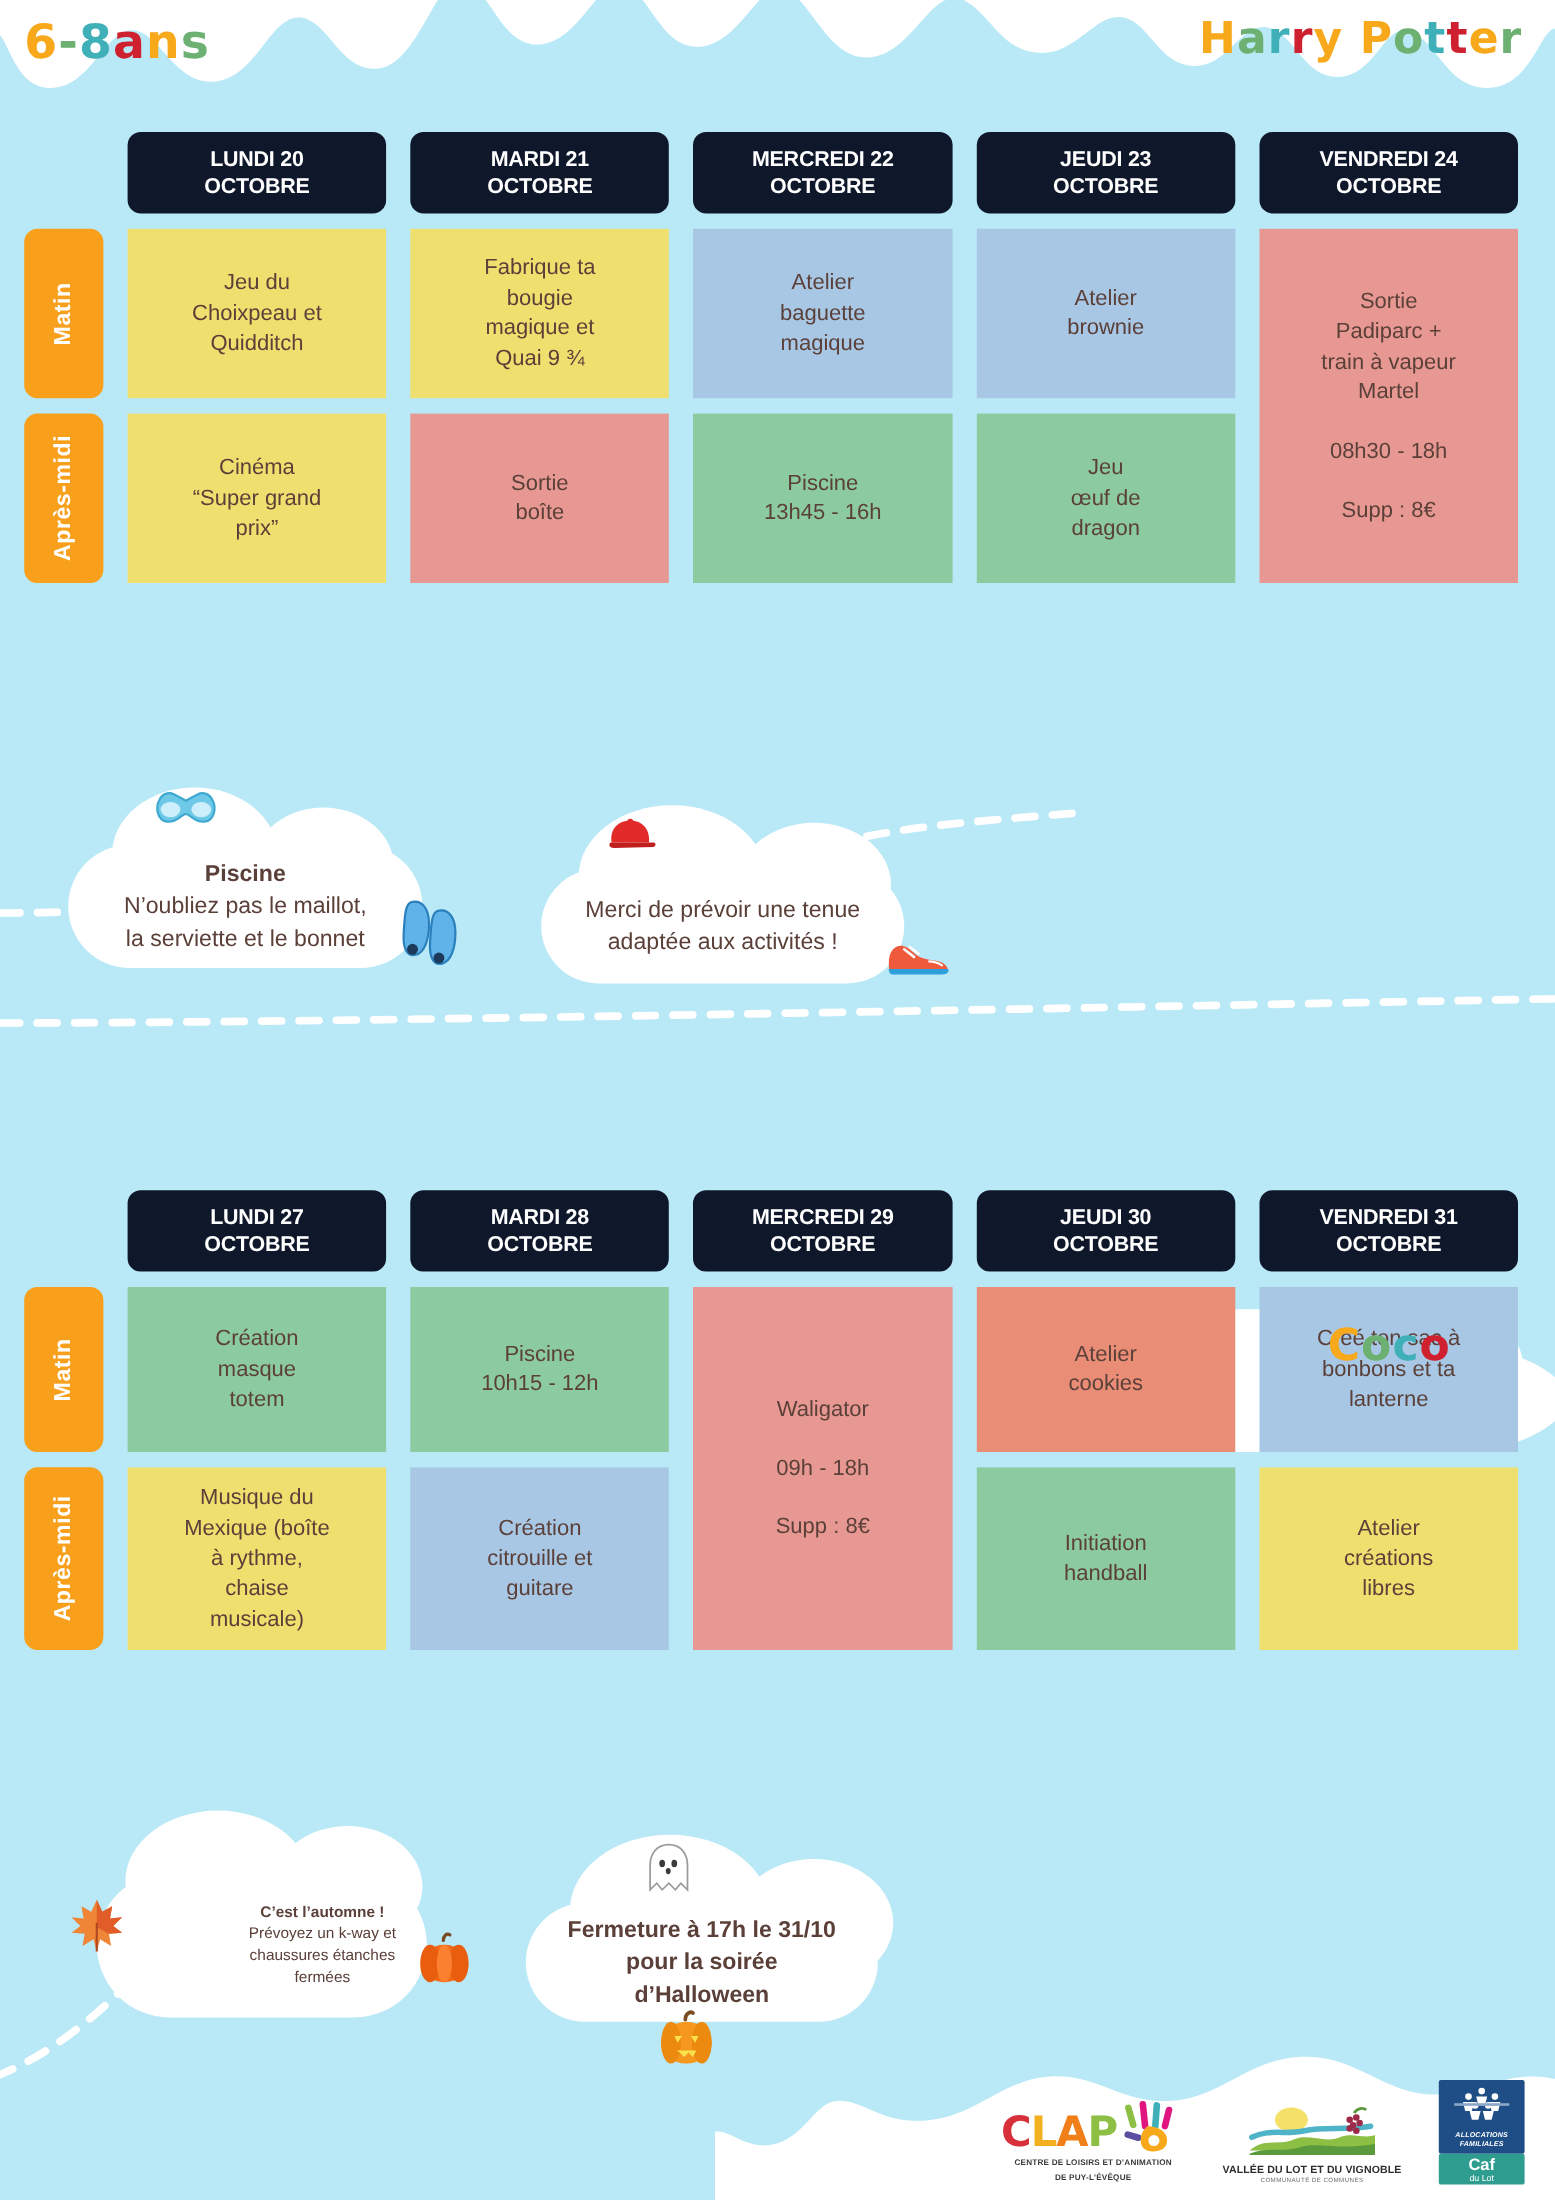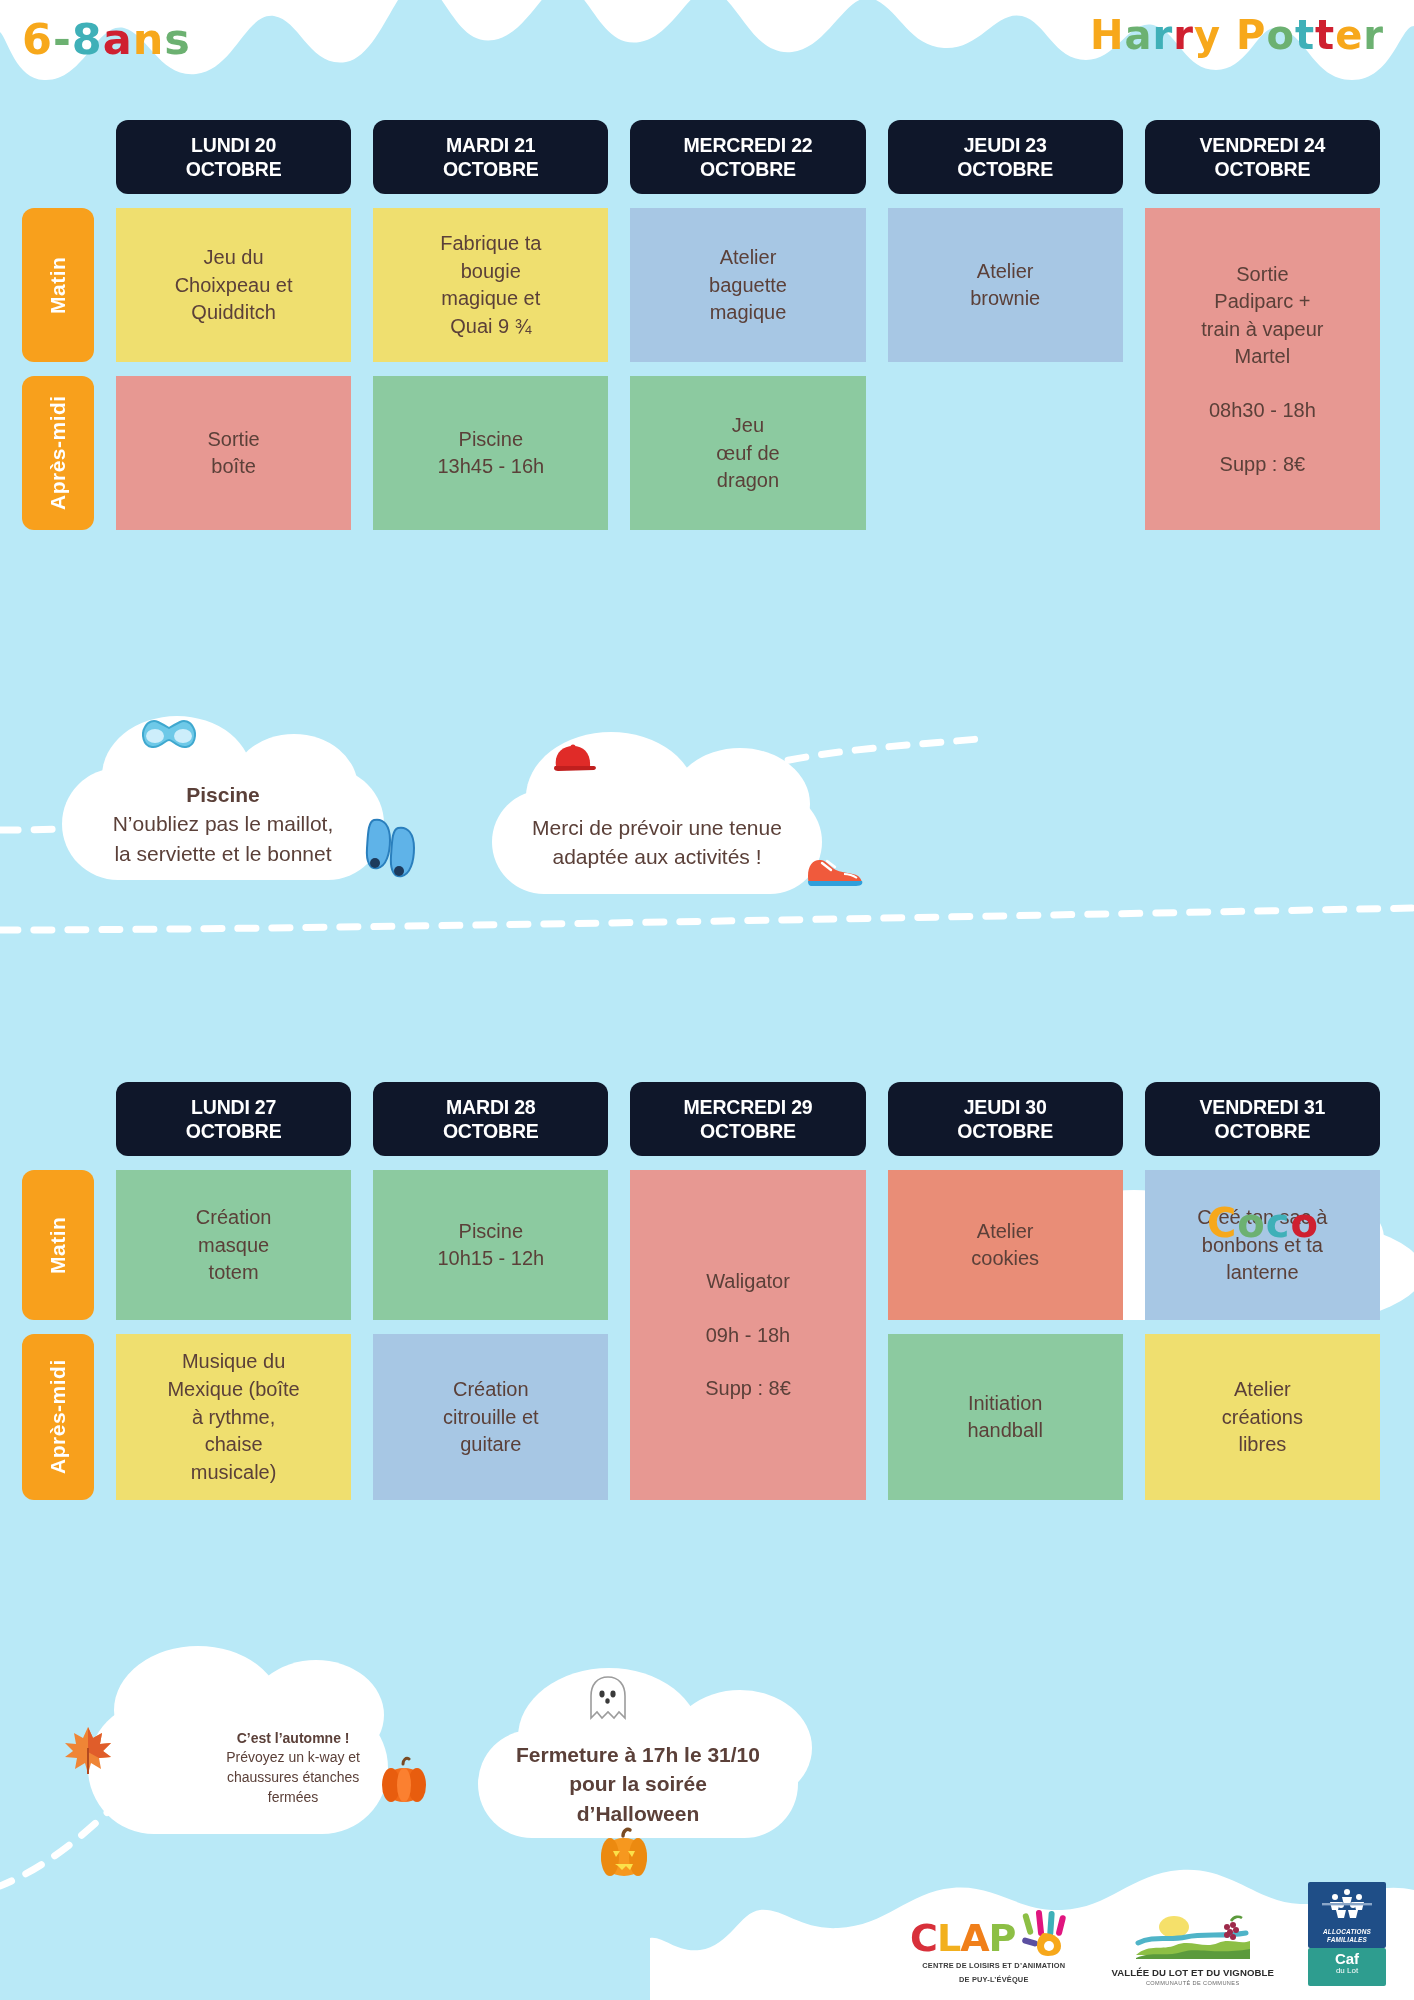--- a/index.html
+++ b/index.html
@@ -179,21 +179,21 @@
     align-items: flex-end;
     gap: 34px;
   }
   .logo { display: flex; flex-direction: column; align-items: center; }
   .logo-clap-word { font-family: "DejaVu Sans", sans-serif; font-weight: bold; font-size: 38px; letter-spacing: -1px; line-height: 1; }
   .logo-sub { font-size: 7.4px; font-weight: bold; color: #3a3a3a; letter-spacing: 0.2px; text-align:center; line-height:1.45; margin-top:4px; }
   .logo-sub2 { font-size: 9.6px; font-weight: bold; color: #2c2c2c; letter-spacing: 0.1px; }
   .logo-sub3 { font-size: 5.6px; color: #6a6a6a; letter-spacing: 0.4px; margin-top:2px;}
   .caf-box { width: 78px; background:#1f4e87; border-radius:2px; padding:6px 4px 4px; text-align:center; }
   .caf-t1 { color:#fff; font-size:6.4px; font-style:italic; font-weight:bold; line-height:1.25; letter-spacing:.2px; margin-top:4px;}
-  .caf-green { background:#2e9d8f; padding:3px 0 11px; }
+  .caf-green { background:#2e9d8f; padding:3px 0 1px; }
   .caf-t2 { color:#fff; font-size:15px; font-weight:bold; line-height:1; }
   .caf-t3 { color:#fff; font-size:8px; }
 </style>
 </head>
 <body>
 
 <div class="cloud-band-top">
   <svg viewBox="0 0 1414 170" preserveAspectRatio="none">
     <path fill="#ffffff" d="M0,0 H1414 V96
       C1400,96 1392,150 1352,150 C1312,150 1306,100 1276,98
@@ -261,20 +261,25 @@
         <span class="line">Sortie</span>
         <span class="line">Padiparc +</span>
         <span class="line">train à vapeur</span>
         <span class="line">Martel</span>
         <span class="gap"></span>
         <span class="line">08h30 - 18h</span>
         <span class="gap"></span>
         <span class="line">Supp : 8€</span>
       </div>
       <div class="slot-label">Après-midi</div>
+      <div class="cell c-yellow">
+        <span class="line">Cinéma</span>
+        <span class="line">“Super grand</span>
+        <span class="line">prix”</span>
+      </div>
       <div class="cell c-red">
         <span class="line">Sortie</span>
         <span class="line">boîte</span>
       </div>
       <div class="cell c-green">
         <span class="line">Piscine</span>
         <span class="line">13h45 - 16h</span>
       </div>
       <div class="cell c-green">
         <span class="line">Jeu</span>

